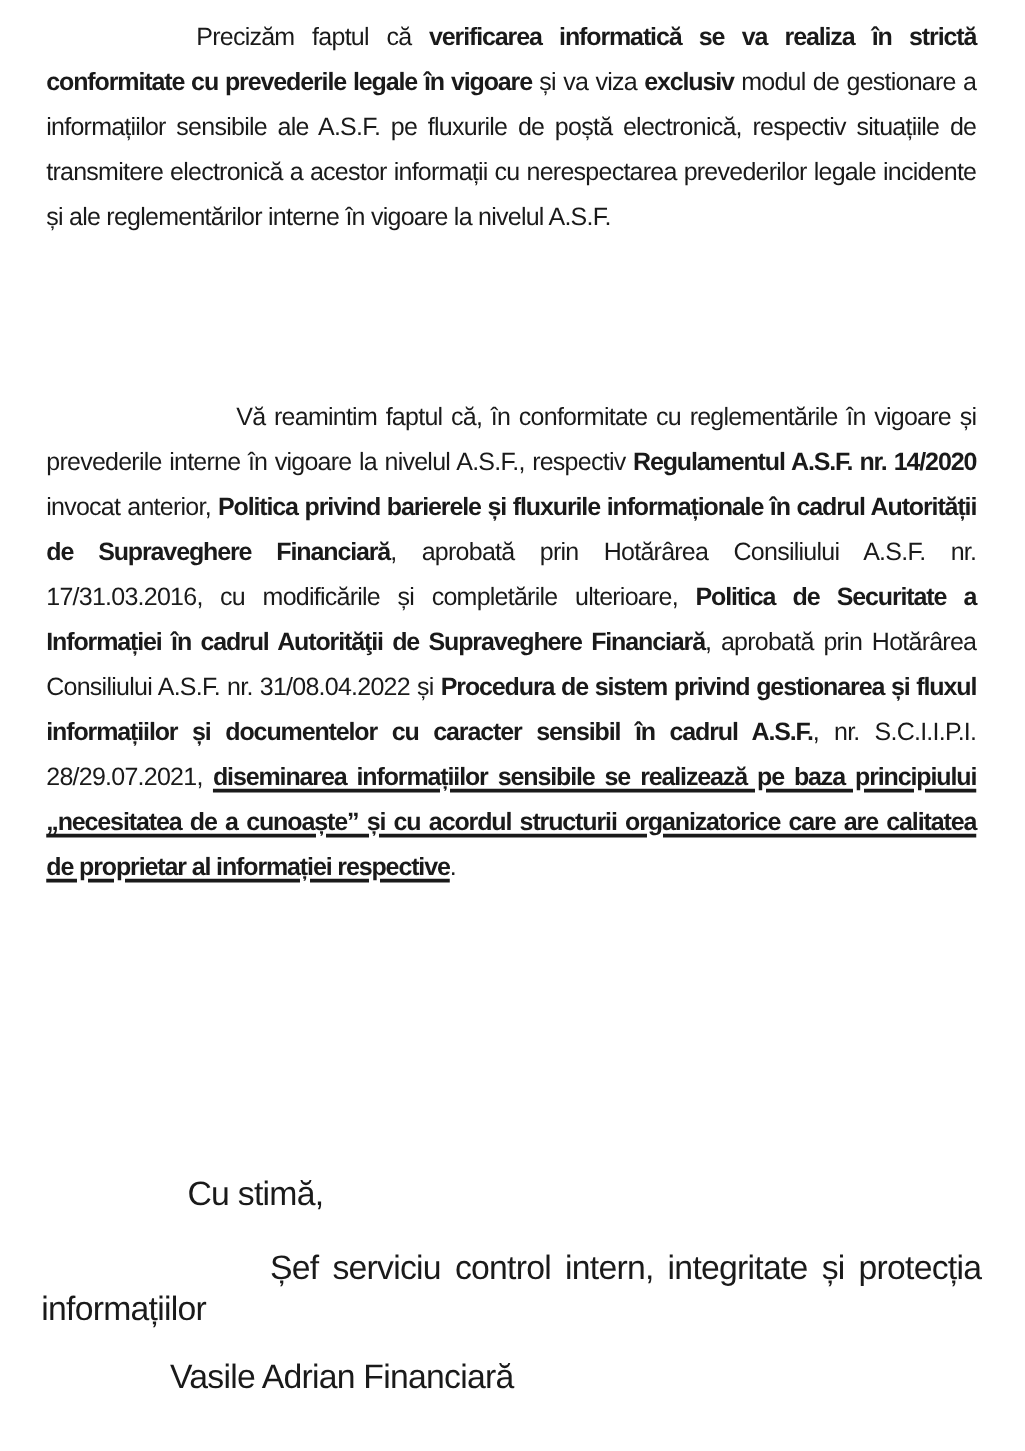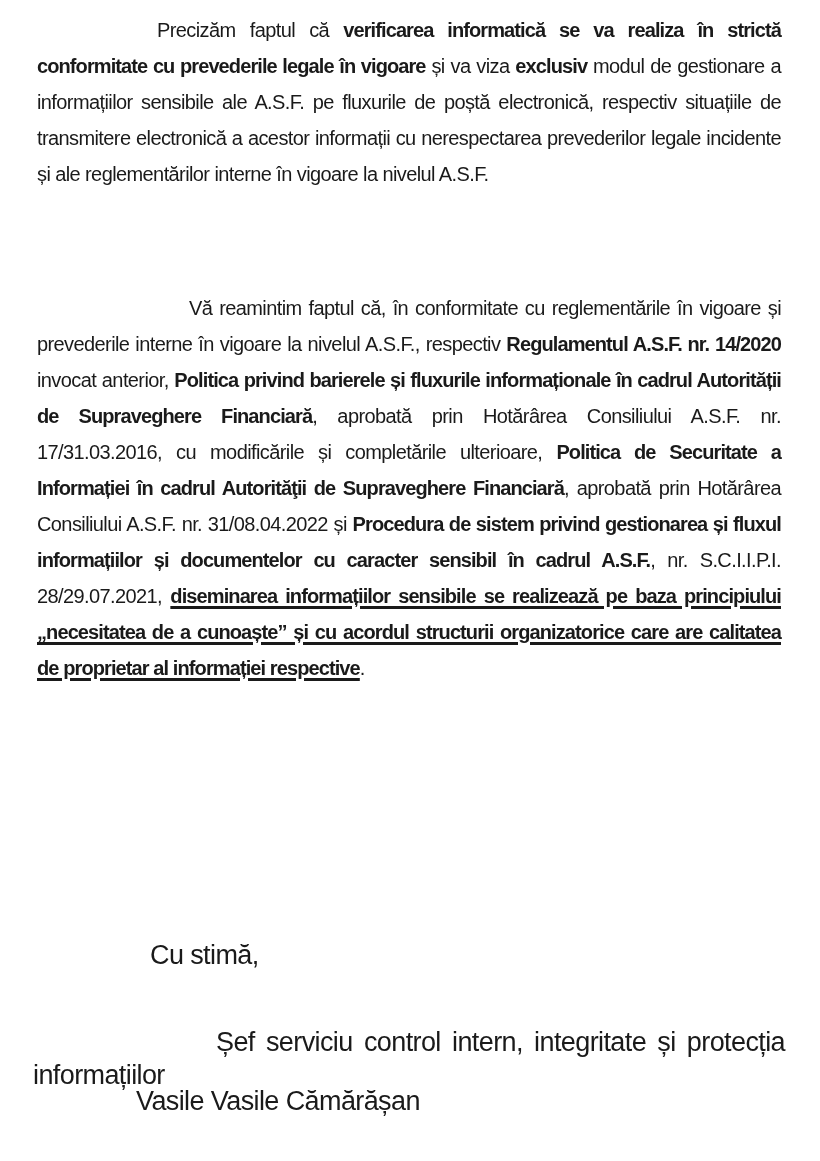--- a/index.html
+++ b/index.html
@@ -39,39 +39,38 @@
   b {
     font-weight: bold;
     letter-spacing: -0.9px;
   }
   u {
     text-decoration: underline;
     text-decoration-thickness: 3px;
     text-underline-offset: 3px;
   }
   .p1 { position: absolute; top: 0px; }
-  .p2 { position: absolute; top: 278px; }
+  .p2 { position: absolute; top: 304px; }
   .closing {
     position: absolute;
     left: 150px;
     top: 940px;
     font-size: 27px;
     letter-spacing: -0.6px;
     text-align: right;
   }
   .sig-title {
     position: absolute;
     left: 33px;
     top: 998px;
     width: 752px;
     font-size: 27px;
     line-height: 33px;
     letter-spacing: -0.6px;
     text-align: justify;
-    margin-top: 28px;
   }
   .sig-title .first {
     display: inline-block;
     width: 183px;
   }
   .sig-name {
     position: absolute;
     left: 136px;
     top: 1086px;
     font-size: 27px;
@@ -84,13 +83,13 @@
 <div class="page">
   <p class="para p1"><span class="first"></span><span>Precizăm faptul că </span><b>verificarea informatică se va realiza în strictă conformitate cu prevederile legale în vigoare</b><span> și va viza </span><b>exclusiv</b><span> modul de gestionare a informațiilor sensibile ale A.S.F. pe fluxurile de poștă electronică, respectiv situațiile de transmitere electronică a acestor informații cu nerespectarea prevederilor legale incidente și ale reglementărilor interne în vigoare la nivelul A.S.F.</span></p>
 
   <p class="para para2 p2"><span class="first"></span><span>Vă reamintim faptul că, în conformitate cu reglementările în vigoare și prevederile interne în vigoare la nivelul A.S.F., respectiv </span><b>Regulamentul A.S.F. nr. 14/2020</b><span> invocat anterior, </span><b>Politica privind barierele și fluxurile informaționale în cadrul Autorității de Supraveghere Financiară</b><span>, aprobată prin Hotărârea Consiliului A.S.F. nr. 17/31.03.2016, cu modificările și completările ulterioare, </span><b>Politica de Securitate a Informației în cadrul Autorităţii de Supraveghere Financiară</b><span>, aprobată prin Hotărârea Consiliului A.S.F. nr. 31/08.04.2022 și </span><b>Procedura de sistem privind gestionarea și fluxul informațiilor și documentelor cu caracter sensibil în cadrul A.S.F.</b><span>, nr. S.C.I.I.P.I. 28/29.07.2021, </span><b><u>diseminarea informațiilor sensibile se realizează pe baza principiului „necesitatea de a cunoaște” și cu acordul structurii organizatorice care are calitatea de proprietar al informației respective</u></b><span>.</span></p>
 </div>
 
 <div class="closing">Cu stimă,</div>
 
 <div class="sig-title"><span class="first"></span><span>Șef serviciu control intern, integritate și protecția informațiilor</span></div>
 
-<div class="sig-name">Vasile Vasile Cămărășan</div>
+<div class="sig-name">Vasile Adrian Financiară</div>
 
 </body></html>

